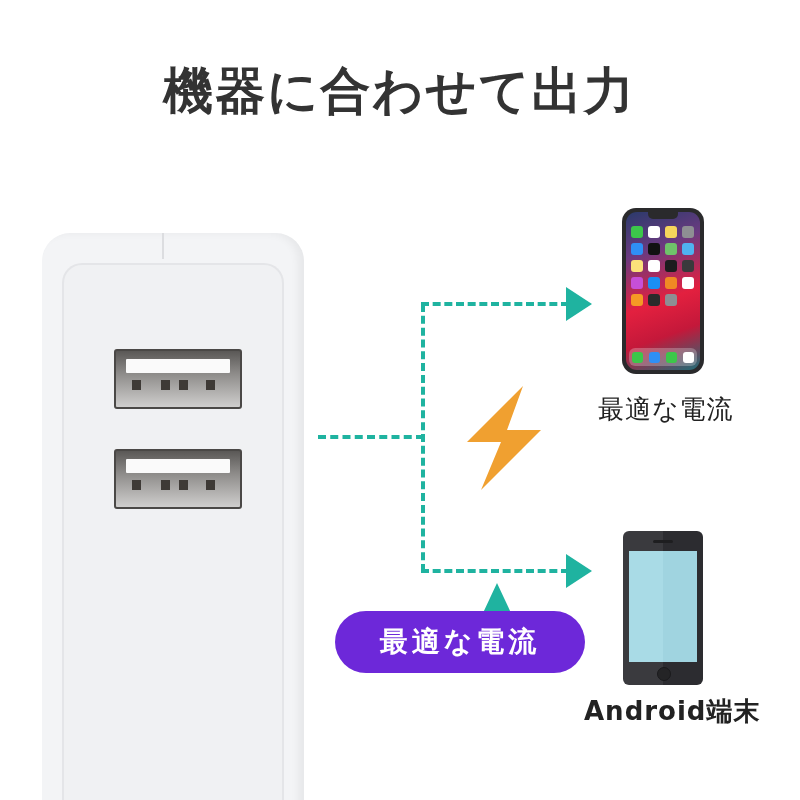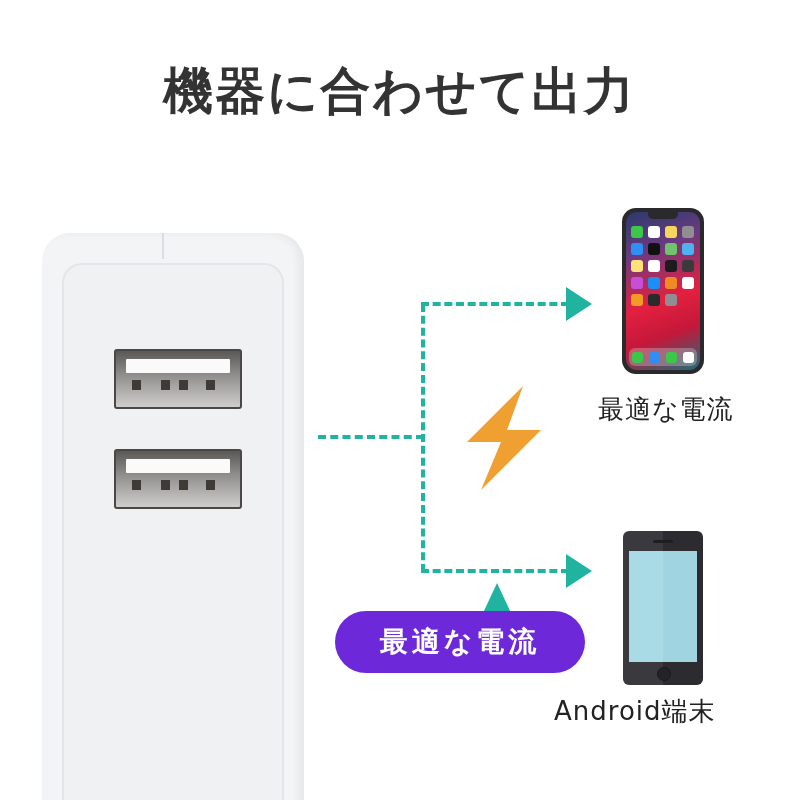--- a/index.html
+++ b/index.html
@@ -32,21 +32,21 @@
   .iphone { position: absolute; left: 622px; top: 208px; width: 82px; height: 166px; background: #2a2a2c; border-radius: 14px; }
   .iphone-screen { position: absolute; left: 4px; top: 4px; width: 74px; height: 158px; border-radius: 11px; background: linear-gradient(160deg, #2a3a6b 0%, #6a3a80 25%, #e3203f 55%, #c4183a 75%, #1f6e78 100%); overflow: hidden; }
   .iphone-notch { position: absolute; left: 22px; top: 0; width: 30px; height: 7px; background: #2a2a2c; border-radius: 0 0 5px 5px; }
   .app-grid { position: absolute; left: 5px; top: 14px; width: 64px; display: grid; grid-template-columns: repeat(4, 12px); gap: 5px 5px; }
   .app { width: 12px; height: 12px; border-radius: 3px; }
   .dock { position: absolute; left: 3px; bottom: 4px; width: 68px; height: 18px; background: rgba(255,255,255,0.25); border-radius: 6px; display: flex; justify-content: space-around; align-items: center; }
   .dock .app { width: 11px; height: 11px; }
 
   .device-label { position: absolute; font-family: "DejaVu Sans", sans-serif; color: #222222; font-size: 26px; letter-spacing: 1px; }
   .ios-label { left: 598px; top: 392px; }
-  .android-label { left: 554px; top: 694px; }
+  .android-label { left: 584px; top: 694px; font-weight: bold; }
 
   
   .android { position: absolute; left: 623px; top: 531px; width: 80px; height: 154px; background: linear-gradient(90deg, #3a3a3e 50%, #2c2c30 50%); border-radius: 6px; }
   .android-speaker { position: absolute; left: 30px; top: 9px; width: 20px; height: 3px; background: #1e1e20; border-radius: 2px; }
   .android-screen { position: absolute; left: 6px; top: 20px; width: 68px; height: 111px; background: linear-gradient(90deg, #a9dbe6 50%, #a0d4e0 50%); }
   .android-home { position: absolute; left: 34px; top: 136px; width: 12px; height: 12px; background: #242426; border-radius: 50%; border: 1px solid #1a1a1c; }
 </style>
 </head>
 <body>
 

